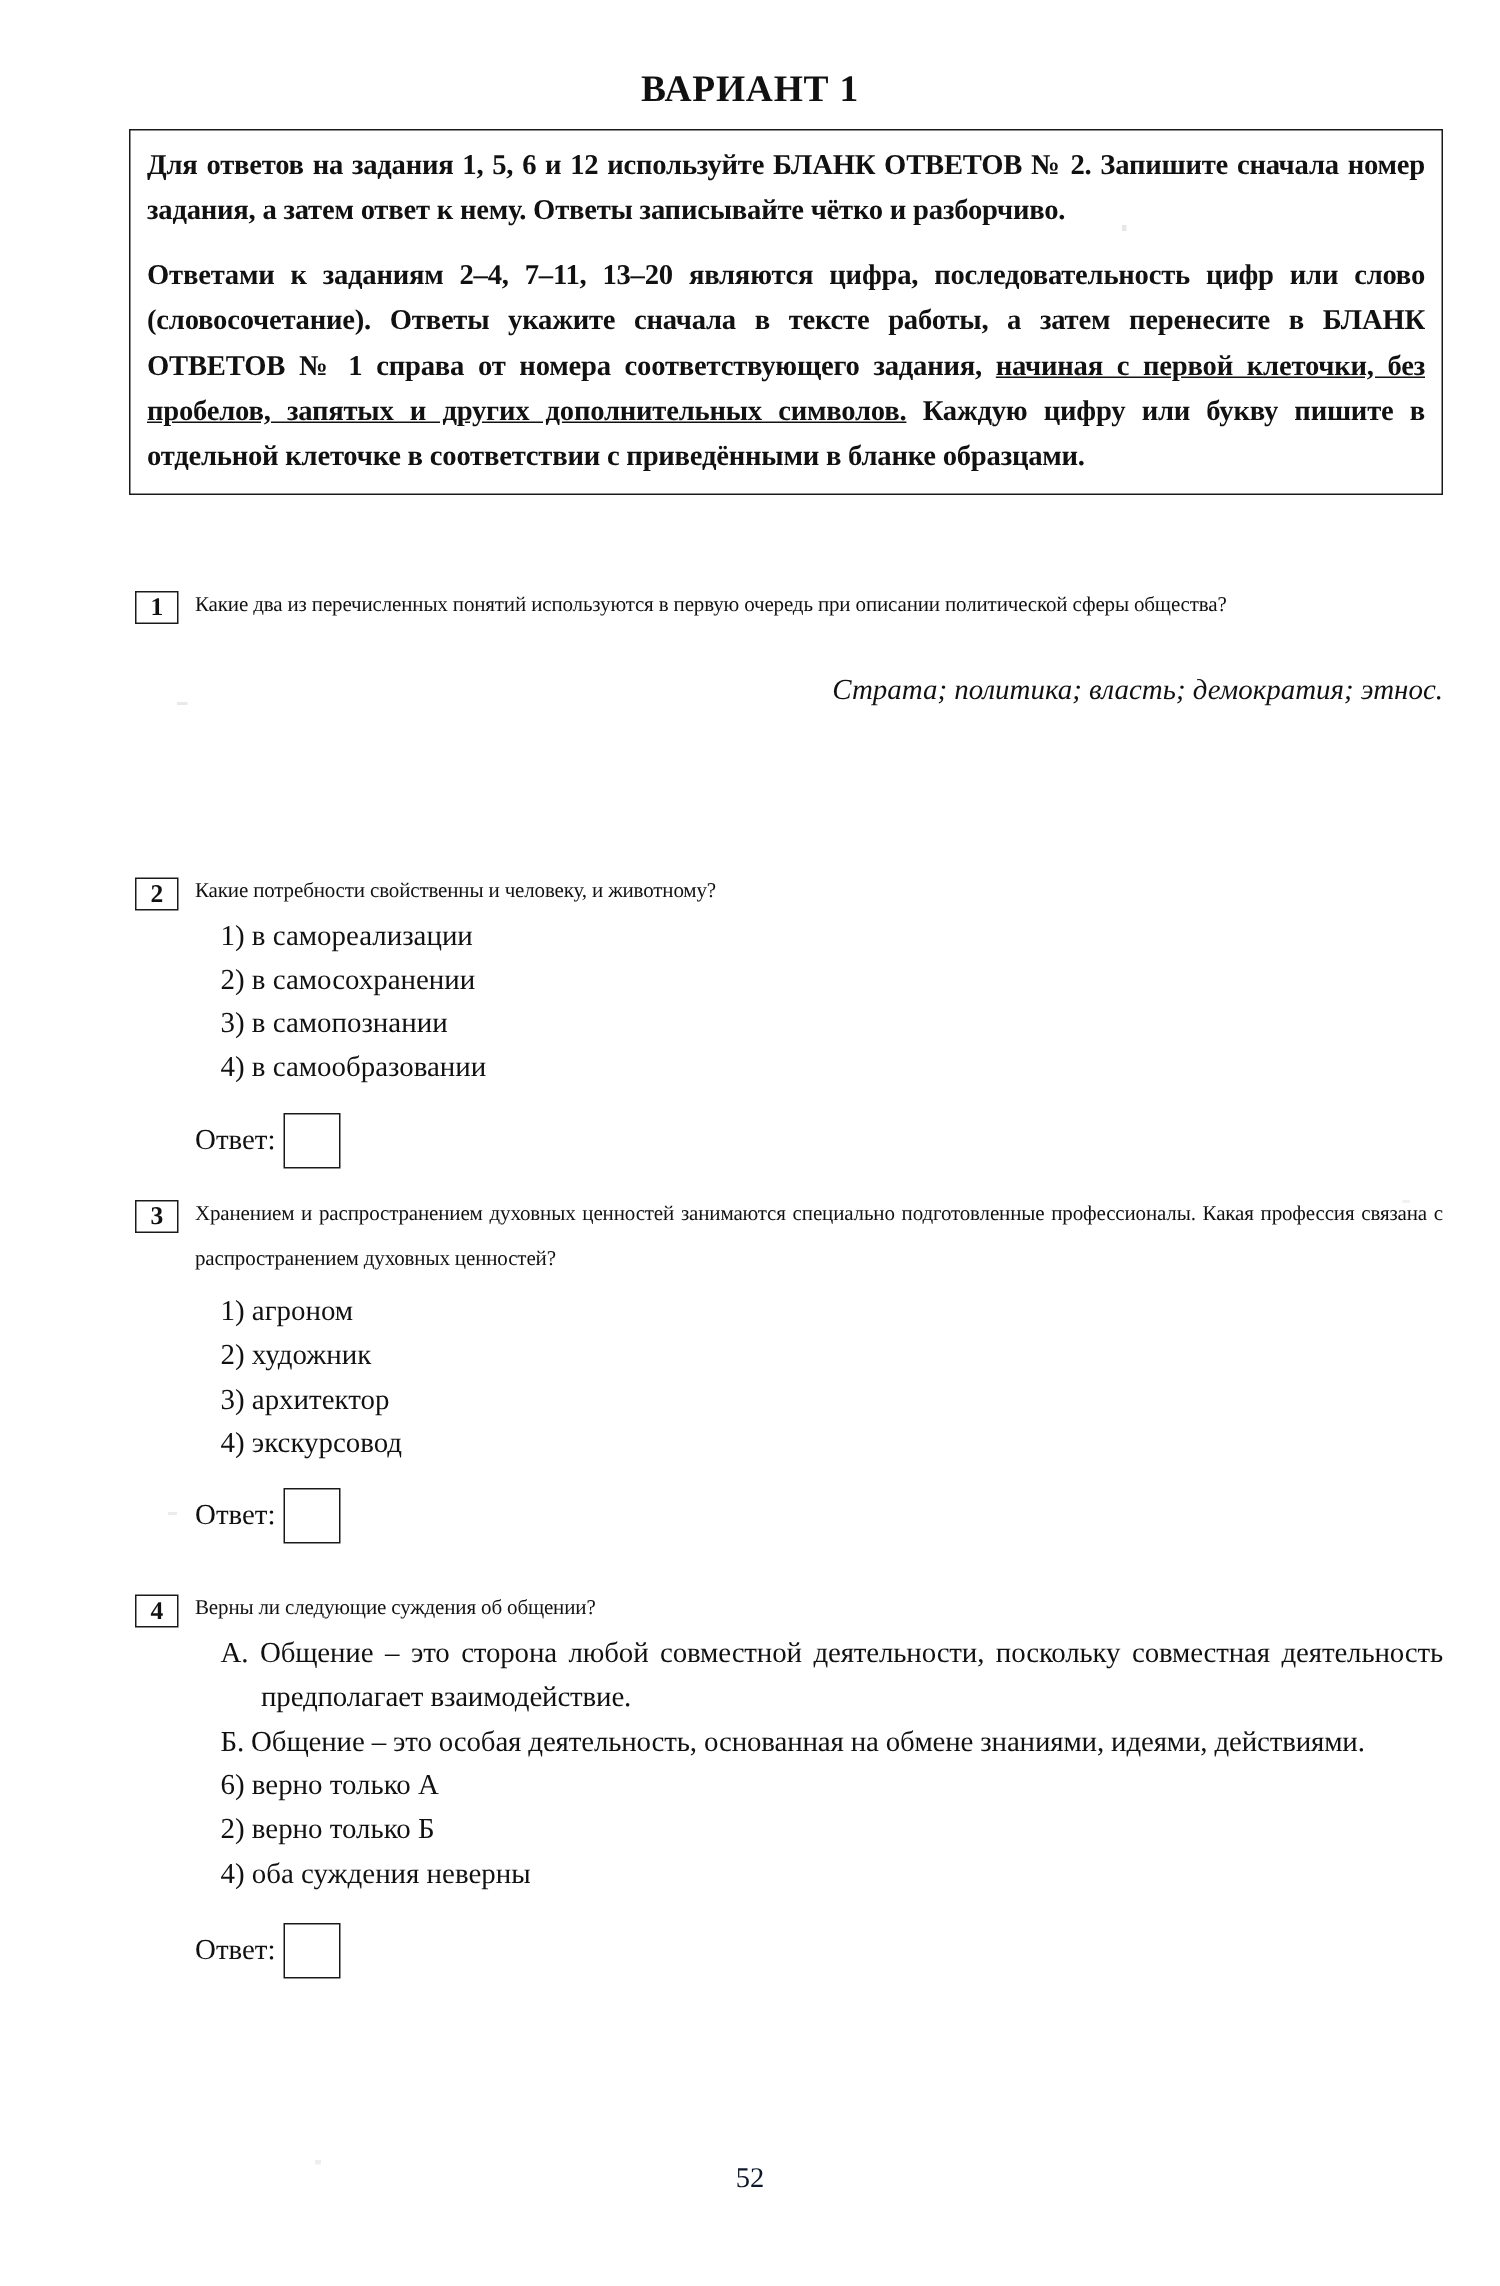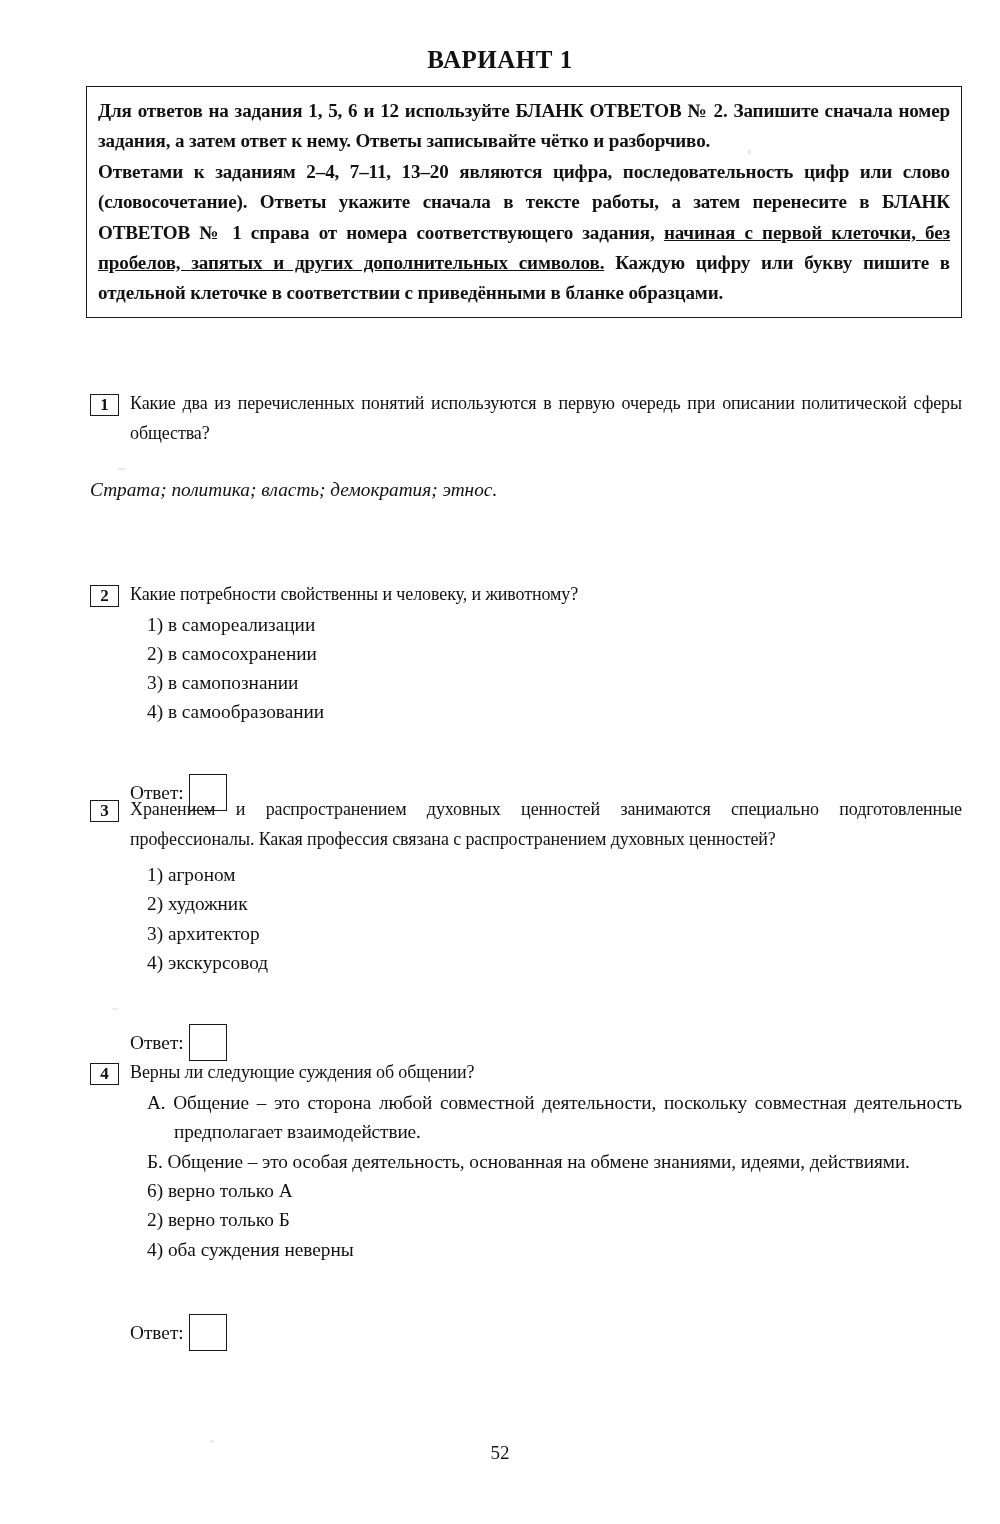--- a/index.html
+++ b/index.html
@@ -47,21 +47,21 @@
   }
   .instruction-par {
     font-weight: bold;
     font-size: 19.1px;
     line-height: 30.4px;
     text-align: justify;
     text-align-last: left;
     margin: 0;
     letter-spacing: -0.15px;
   }
-  .instruction-par + .instruction-par { margin-top: 0; }
+  .instruction-par + .instruction-par { margin-top: 12px; }
   .u { text-decoration: underline; }
 
   
   .question {
     position: absolute;
     left: 90px;
     width: 872px;
   }
   .qnum-box {
     position: absolute;
@@ -71,30 +71,30 @@
     height: 22px;
     border: 1.4px solid #1a1a1a;
     box-sizing: border-box;
     text-align: center;
     font-size: 17px;
     font-weight: bold;
     line-height: 20px;
   }
   .qstem {
     margin: 0 0 0 40px;
-    font-size: 18px;
+    font-size: 14px;
     line-height: 29.5px;
     text-align: justify;
     text-align-last: left;
     letter-spacing: -0.1px;
   }
 
   .center-italic {
     margin: 0;
-    text-align: left;
+    text-align: right;
     font-style: italic;
     font-size: 19.3px;
     line-height: 29.5px;
   }
   .plain-line {
     margin: 0 0 0 40px;
     font-size: 19.3px;
     line-height: 29.5px;
   }
 
@@ -122,21 +122,20 @@
     line-height: 29.5px;
     text-align: justify;
     text-align-last: left;
     letter-spacing: -0.1px;
   }
 
   .answer-row {
     display: flex;
     align-items: center;
     margin-left: 40px;
-    margin-top: 32px;
   }
   .answer-label {
     font-size: 19.3px;
     line-height: 29px;
   }
   .answer-box {
     width: 38px;
     height: 37px;
     border: 1.5px solid #1a1a1a;
     box-sizing: border-box;

